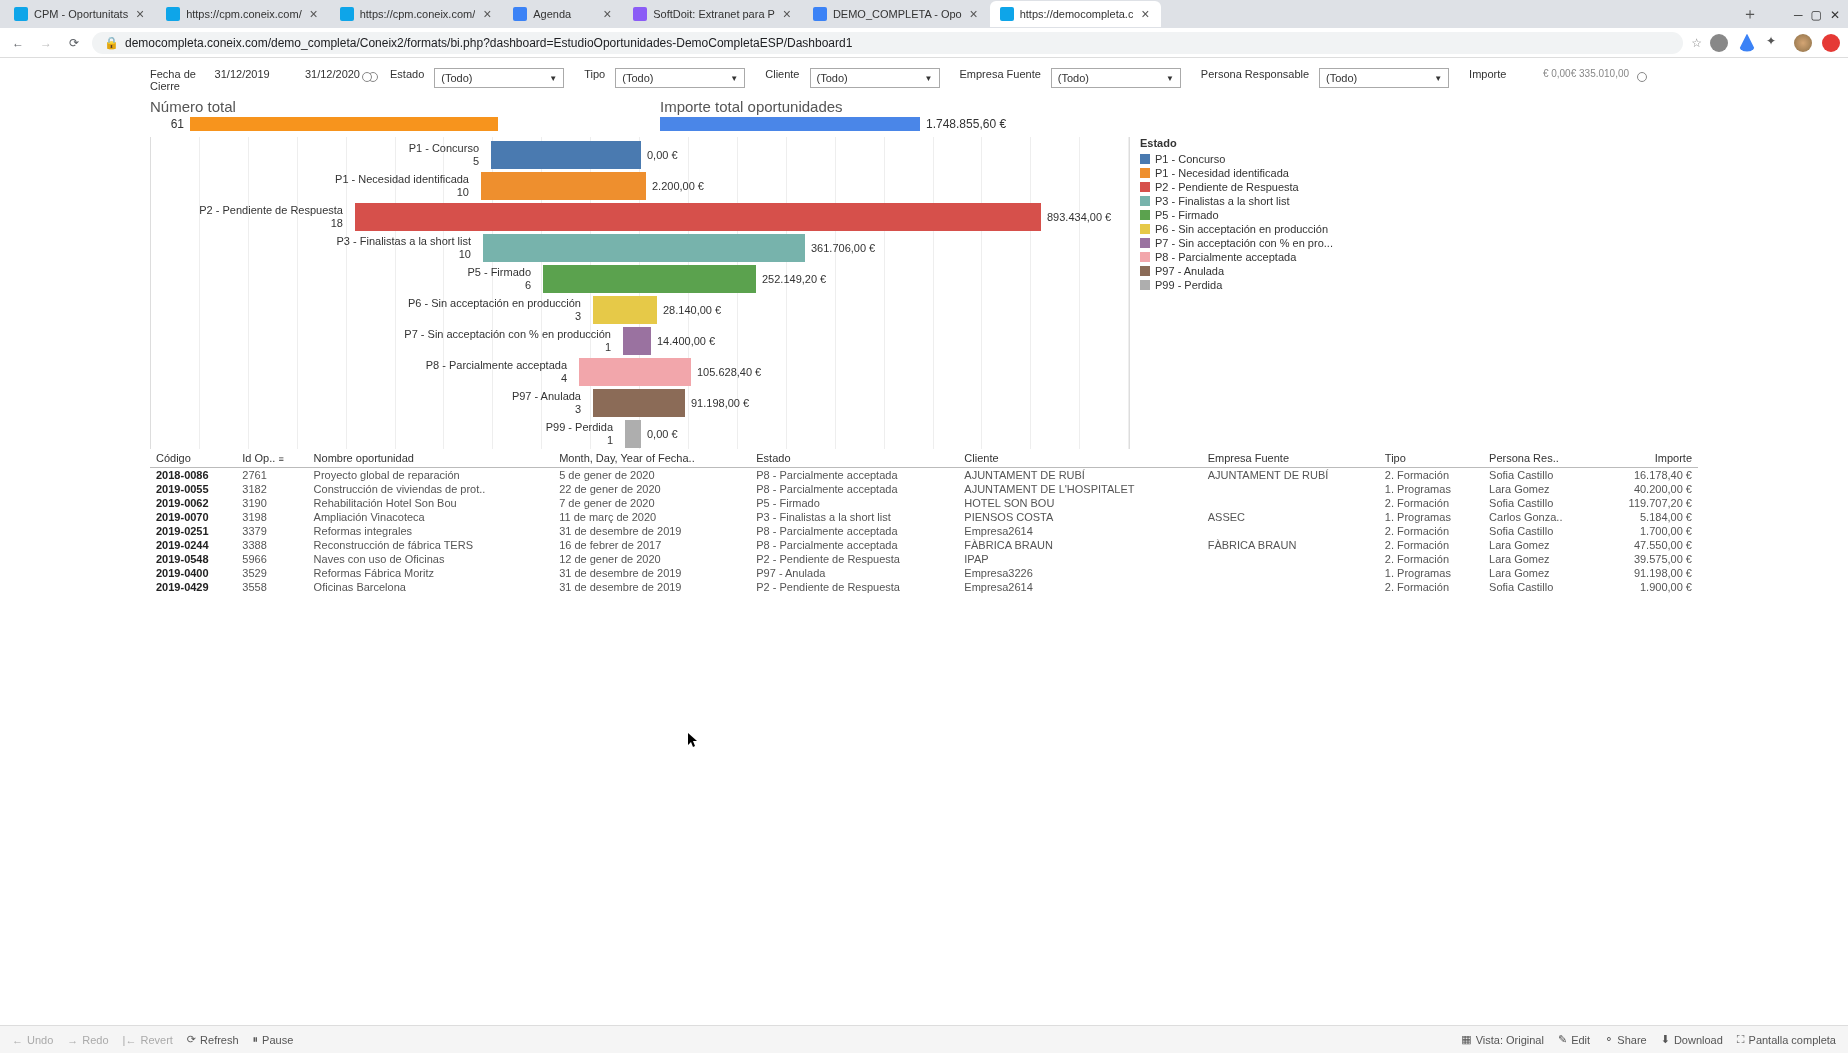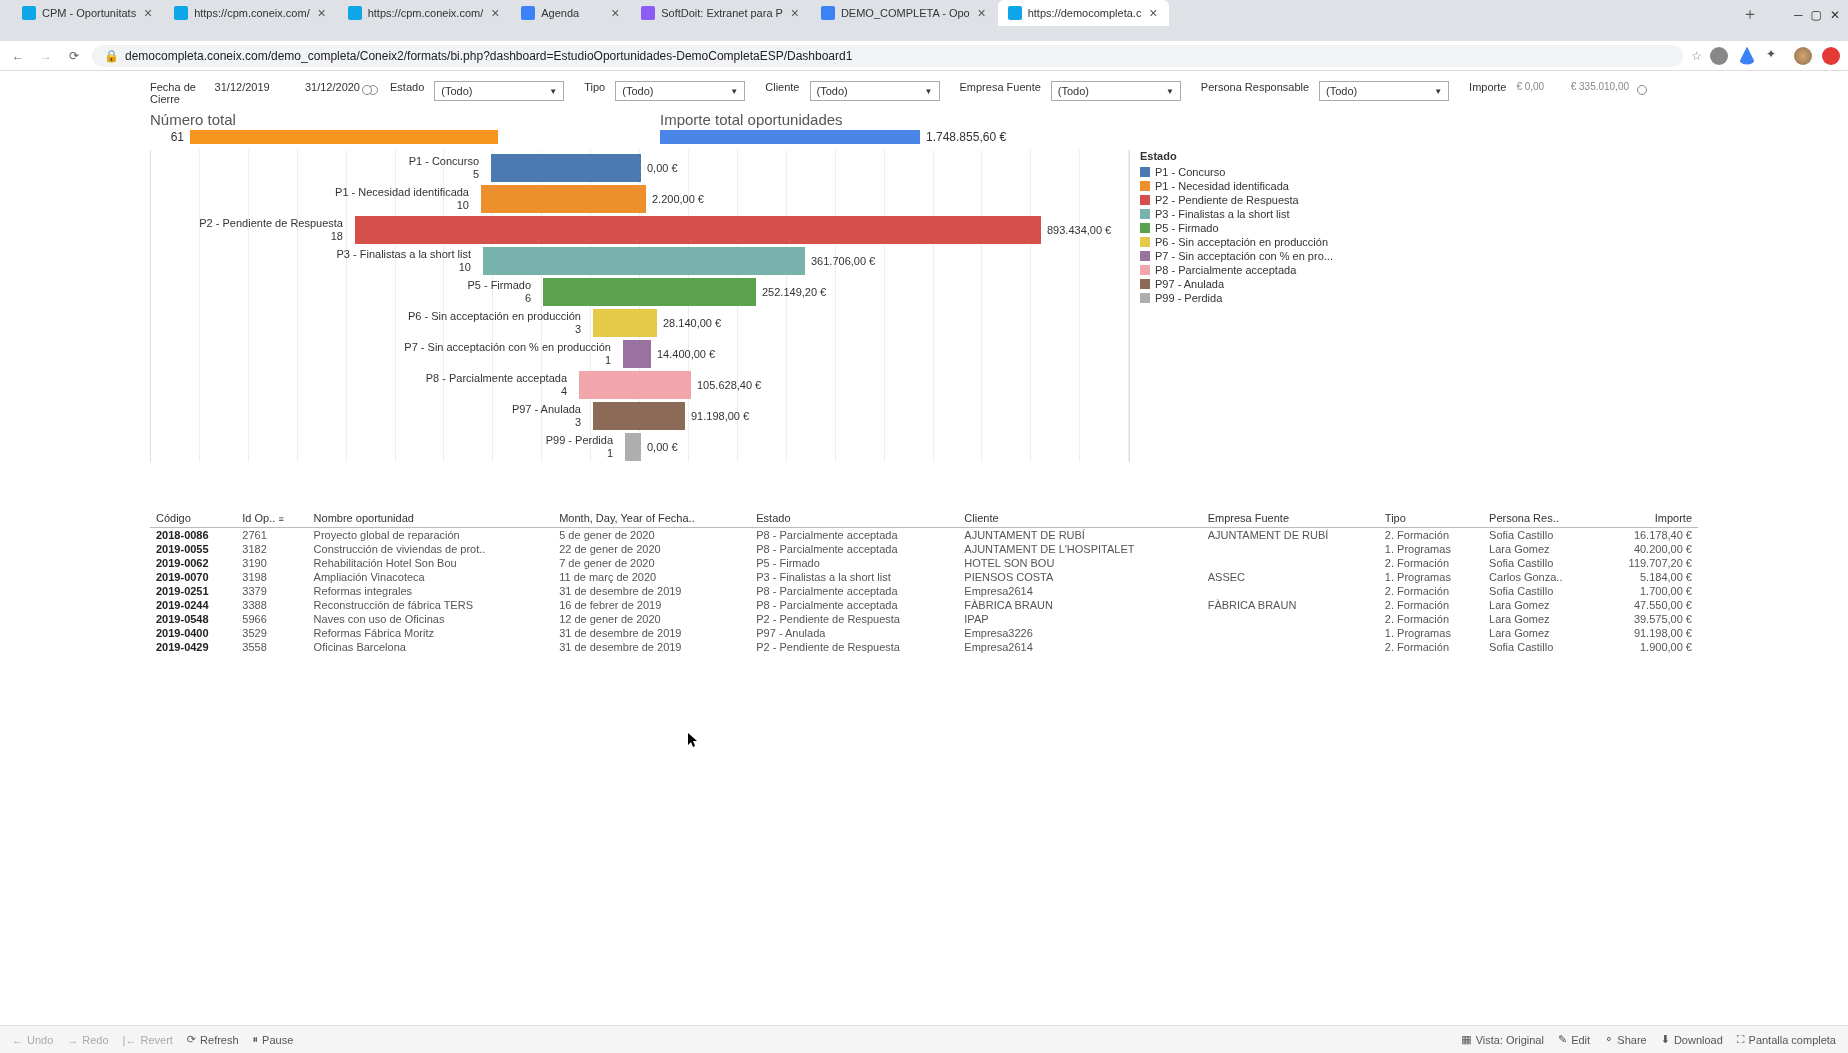--- a/index.html
+++ b/index.html
@@ -1,20 +1,20 @@
 <!DOCTYPE html>
 <html><head>
 <meta charset="utf-8">
 <style>
 * { margin: 0; padding: 0; box-sizing: border-box; font-family: -apple-system, BlinkMacSystemFont, 'Segoe UI', Arial, sans-serif; }
 body { background: #fff; font-size: 12px; color: #333; overflow: hidden; }
 
 
 .browser-chrome { background: #dee1e6; }
-.tab-bar { display: flex; height: 41px; padding: 0 12px; }
+.tab-bar { display: flex; align-items: center; height: 28px; padding: 0 4px; }
 .tab { display: flex; align-items: center; gap: 6px; padding: 0 10px; height: 26px; border-radius: 6px 6px 0 0; font-size: 11px; max-width: 190px; min-width: 120px; overflow: hidden; white-space: nowrap; cursor: pointer; }
 .tab.active { background: #fff; }
 .tab-icon { width: 14px; height: 14px; flex-shrink: 0; }
 .tab-text { overflow: hidden; text-overflow: ellipsis; flex: 1; }
 .tab-close { width: 12px; height: 12px; display: flex; align-items: center; justify-content: center; font-size: 14px; color: #555; flex-shrink: 0; }
 .nav-bar { display: flex; align-items: center; gap: 8px; padding: 4px 8px; background: #fff; border-bottom: 1px solid #ddd; height: 30px; }
 .nav-btn { width: 20px; height: 20px; display: flex; align-items: center; justify-content: center; color: #5f6368; cursor: pointer; }
 .url-bar { flex: 1; display: flex; align-items: center; gap: 6px; background: #f1f3f4; border-radius: 14px; padding: 4px 12px; font-size: 12px; color: #202124; }
 .lock-icon { color: #5f6368; }
 .ext-icons { display: flex; gap: 10px; align-items: center; }
@@ -24,21 +24,21 @@
 .dashboard { padding: 10px 150px; }
 .filters { display: flex; gap: 20px; margin-bottom: 6px; }
 .filter-group { display: flex; gap: 10px; }
 .filter-label { font-size: 11px; color: #333; }
 .date-range { display: flex; justify-content: space-between; width: 210px; font-size: 11px; }
 .slider-track { position: relative; height: 3px; background: #ccc; margin-top: 8px; }
 .slider-fill { position: absolute; height: 3px; background: #666; left: 0; right: 0; }
 .slider-handle { position: absolute; width: 10px; height: 10px; background: #fff; border: 1px solid #888; border-radius: 50%; top: -4px; }
 .dropdown { display: flex; align-items: center; justify-content: space-between; border: 1px solid #aaa; background: #fff; padding: 2px 6px; font-size: 11px; width: 130px; height: 20px; cursor: pointer; }
 .dropdown-arrow { font-size: 8px; }
-.importe-range { display: flex; justify-content: space-between; width: 165px; font-size: 10px; color: #888; }
+.importe-range { display: flex; justify-content: flex-end; width: 165px; font-size: 10px; color: #888; }
 
 
 .kpi-section { display: flex; gap: 0; margin-bottom: 6px; }
 .kpi-left { width: 510px; }
 .kpi-title { font-size: 15px; color: #555; margin-bottom: 2px; }
 .kpi-bar-row { display: flex; align-items: center; }
 .kpi-number { width: 40px; text-align: right; font-size: 12px; padding-right: 6px; }
 .kpi-bar { height: 14px; }
 .kpi-bar-orange { background: #f7941d; width: 308px; }
 .kpi-bar-blue { background: #4a86e8; width: 260px; }
@@ -51,21 +51,21 @@
 .funnel-row { position: absolute; left: 0; right: 0; height: 31px; display: flex; align-items: center; }
 .funnel-label-box { position: absolute; right: 50%; margin-right: 6px; text-align: right; font-size: 11px; line-height: 13px; }
 .funnel-bar { position: absolute; height: 28px; }
 .funnel-value { position: absolute; font-size: 11px; }
 .legend { margin-left: 10px; font-size: 11px; }
 .legend-title { font-weight: bold; margin-bottom: 4px; }
 .legend-item { display: flex; align-items: center; gap: 5px; margin-bottom: 2px; }
 .legend-swatch { width: 10px; height: 10px; }
 
 
-.data-table { width: 100%; border-collapse: collapse; font-size: 11px; margin-top: 47px; }
+.data-table { width: 100%; border-collapse: collapse; font-size: 11px; }
 .data-table th { text-align: left; font-weight: normal; color: #333; border-bottom: 1px solid #bbb; padding: 3px 6px; white-space: nowrap; }
 .data-table th.importe { text-align: right; }
 .data-table td { padding: 1px 6px; white-space: nowrap; color: #555; }
 .data-table td.codigo { font-weight: bold; color: #222; }
 .data-table td.importe { text-align: right; }
 .sort-icon { font-size: 9px; }
 
 
 .bottom-bar { position: fixed; bottom: 0; left: 0; right: 0; height: 28px; background: #f5f5f5; border-top: 1px solid #ddd; display: flex; align-items: center; justify-content: space-between; padding: 0 12px; font-size: 11px; color: #555; }
 .bottom-left, .bottom-right { display: flex; gap: 14px; align-items: center; }
@@ -414,21 +414,21 @@
     <td>Empresa2614</td>
     <td></td>
     <td>2. Formación</td>
     <td>Sofia Castillo</td>
     <td class="importe">1.700,00 €</td>
         </tr>
         <tr>
           <td class="codigo">2019-0244</td>
     <td>3388</td>
     <td>Reconstrucción de fábrica TERS</td>
-    <td>16 de febrer de 2019</td>
+    <td>16 de febrer de 2017</td>
     <td>P8 - Parcialmente acceptada</td>
     <td>FÀBRICA BRAUN</td>
     <td>FÀBRICA BRAUN</td>
     <td>2. Formación</td>
     <td>Lara Gomez</td>
     <td class="importe">47.550,00 €</td>
         </tr>
         <tr>
           <td class="codigo">2019-0548</td>
     <td>5966</td>

